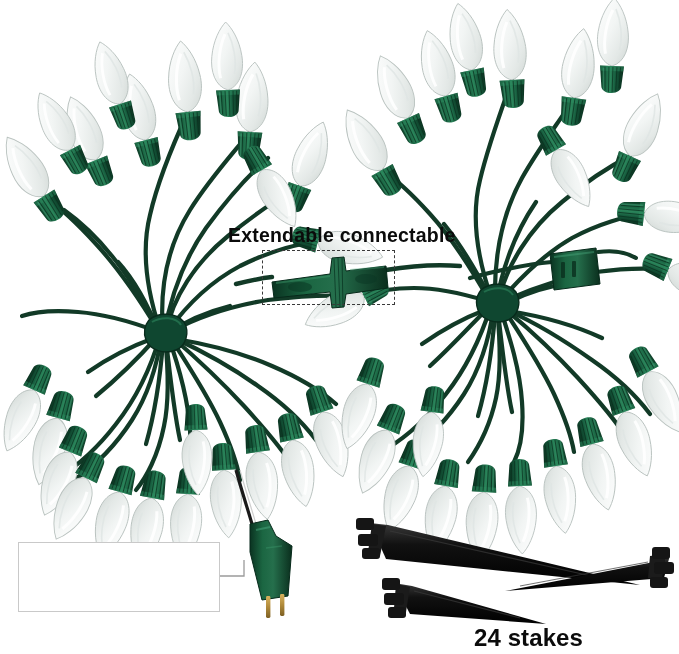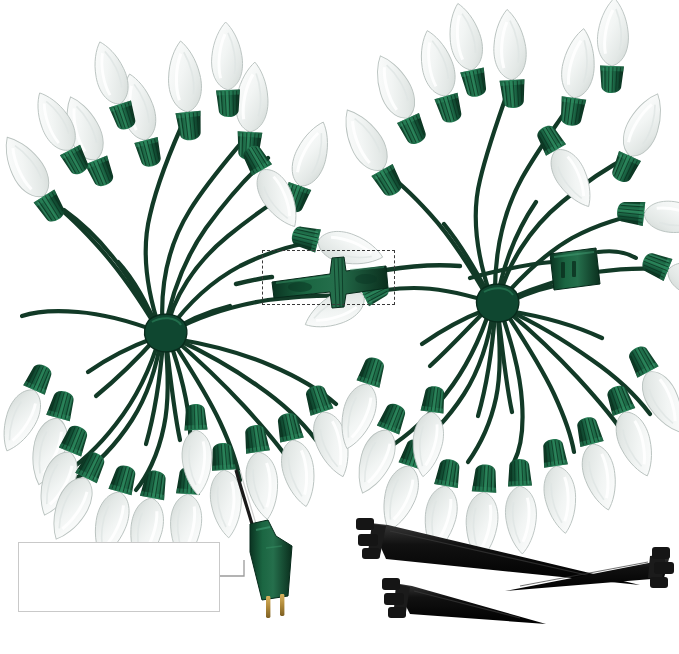--- a/index.html
+++ b/index.html
@@ -402,14 +402,16 @@
       <rect x="382" y="578" width="18" height="12" rx="3" fill="#151515"></rect>
       <rect x="384" y="593" width="20" height="12" rx="3" fill="#151515"></rect>
       <rect x="388" y="607" width="18" height="11" rx="3" fill="#151515"></rect>
       <path d="M414,591 L520,618" stroke="#3a3a3a" stroke-width="1.2" opacity=".7"></path>
     </g>
   </svg>
 
   <div class="dashbox" id="box-connector"></div>
   <div class="solidbox" id="box-fuse"></div>
 
+  <div class="lbl" id="lbl-extendable">Extendable connectable</div>
+  <div class="lbl" id="lbl-stakes">24 stakes</div>
 
 </div>
 
 </body></html>

